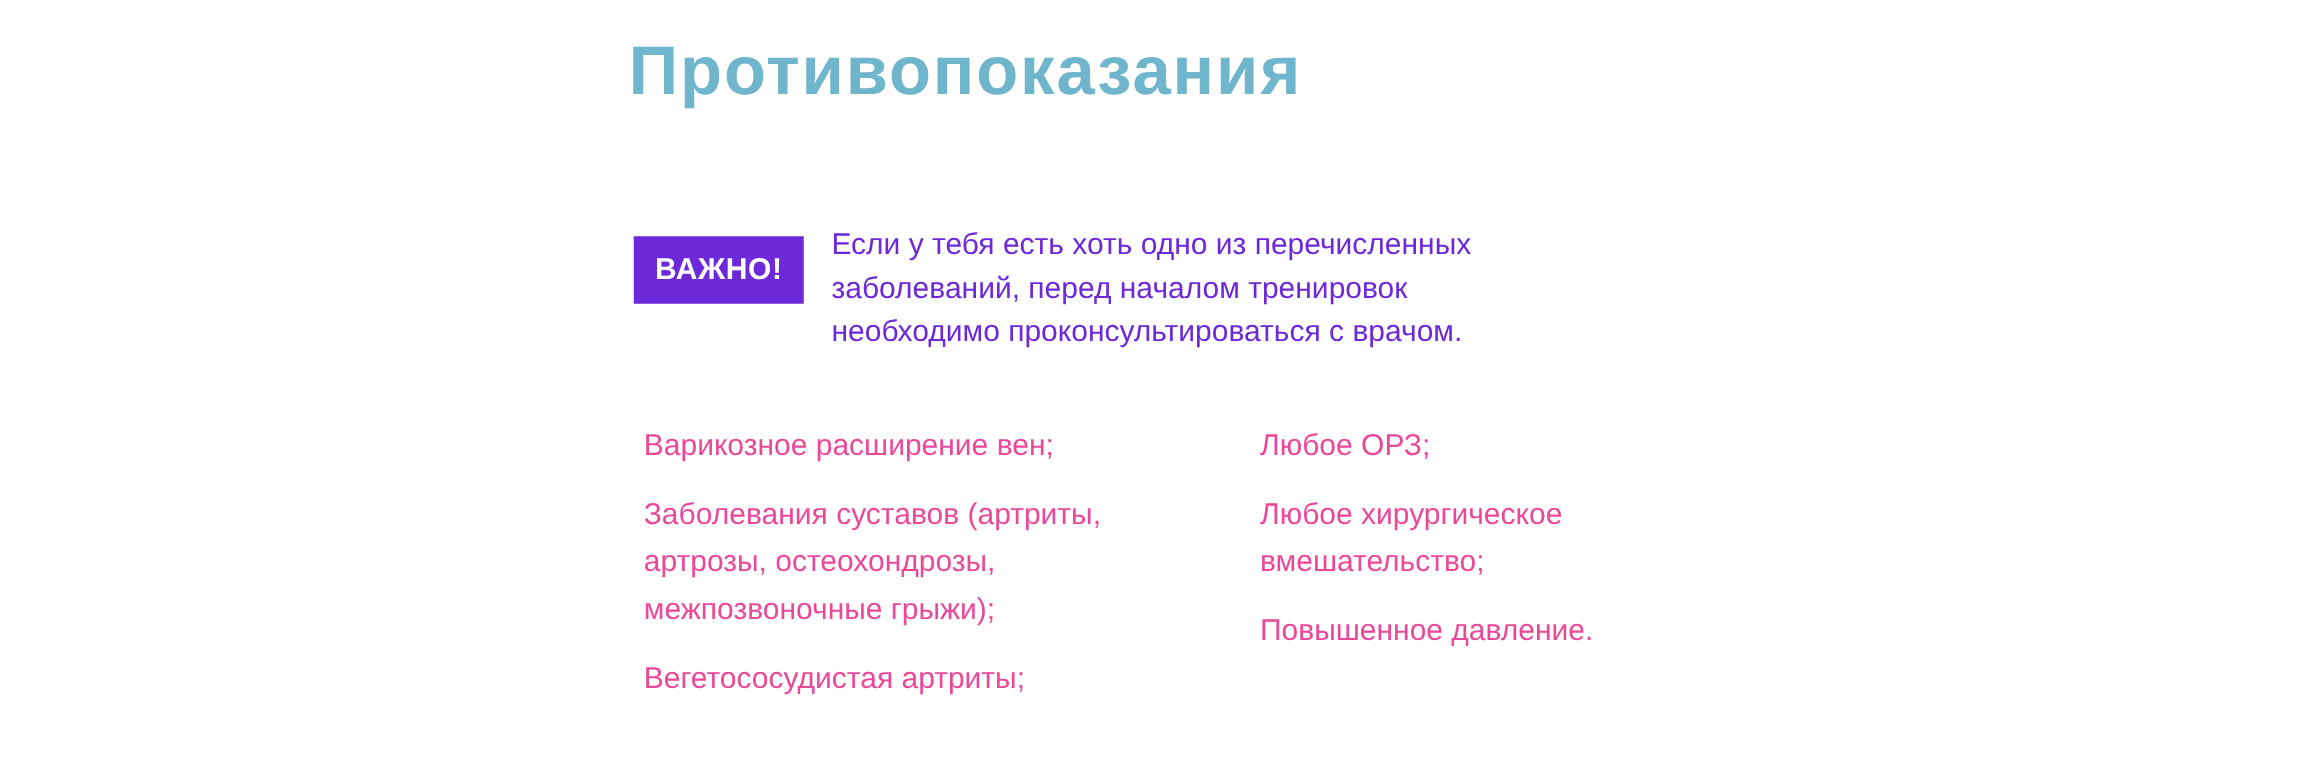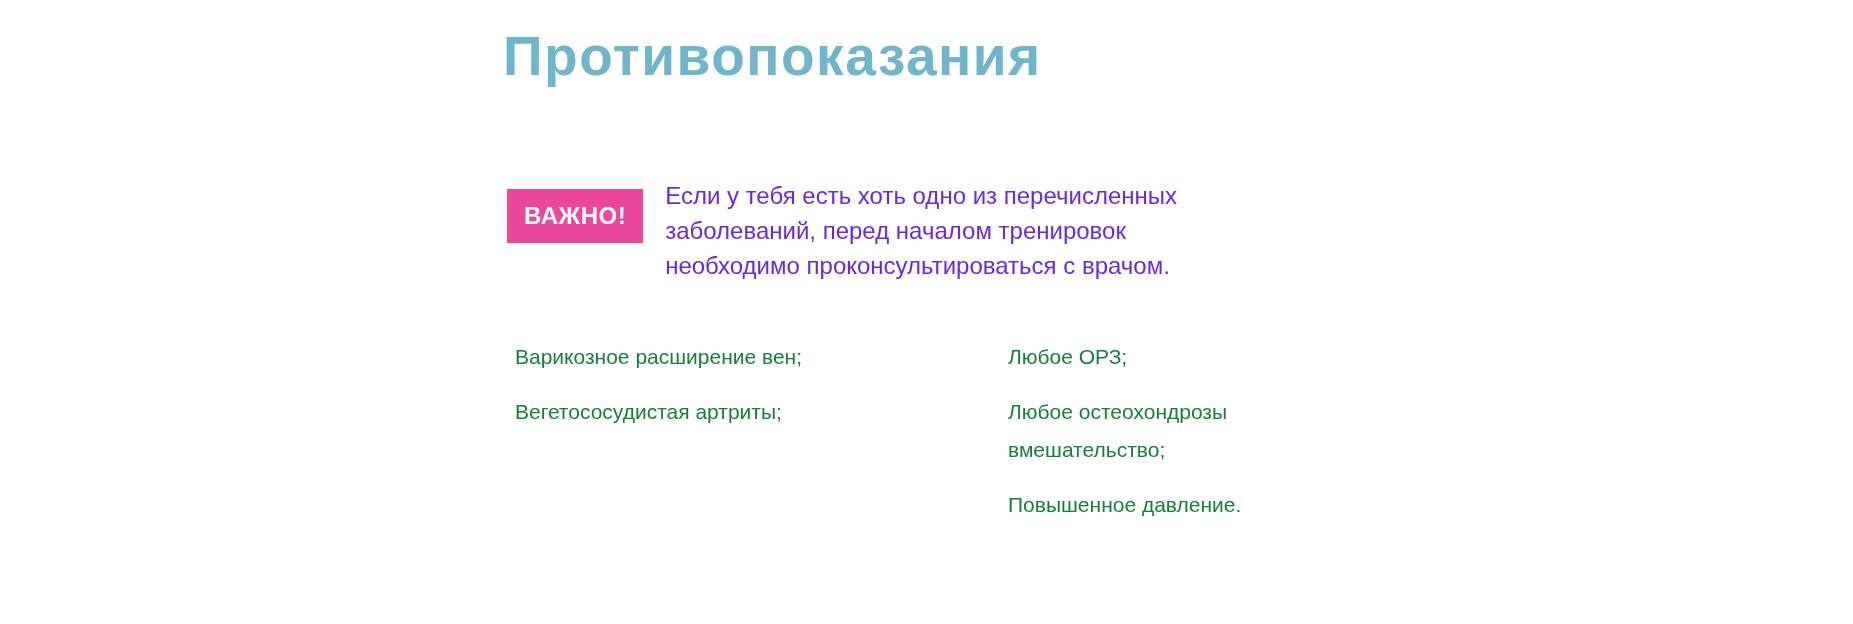--- a/index.html
+++ b/index.html
@@ -25,21 +25,21 @@
   .important-row {
     position: absolute;
     left: 495px;
     top: 162px;
     display: flex;
     align-items: flex-start;
     gap: 18px;
   }
   .important-badge {
     margin-top: 15px;
-    background: #ec4899;
+    background: #6d28d9;
     color: #ffffff;
     font-size: 24px;
     font-weight: 700;
     letter-spacing: 0.5px;
     padding: 13px 17px;
     white-space: nowrap;
     flex: 0 0 auto;
   }
   .important-text {
     font-size: 24px;
@@ -51,23 +51,23 @@
     position: absolute;
     left: 495px;
     top: 318px;
     display: grid;
     grid-template-columns: 493px auto;
   }
   .contra-list {
     list-style: none;
   }
   .contra-list li {
-    font-size: 21px;
+    font-size: 24px;
     line-height: 38px;
-    color: #15803d;
+    color: #ec4899;
     margin-bottom: 9px;
     white-space: pre-line;
   }
 </style>
 </head>
 <body>
 
 <div class="page">
 
   <h1 class="page-title">Противопоказания</h1>
@@ -75,23 +75,26 @@
   <div class="important-row">
     <div class="important-badge">ВАЖНО!</div>
     <div class="important-text">Если у тебя есть хоть одно из перечисленных
 заболеваний, перед началом тренировок
 необходимо проконсультироваться с врачом.</div>
   </div>
 
   <div class="lists">
     <ul class="contra-list">
       <li>Варикозное расширение вен;</li>
+      <li>Заболевания суставов (артриты,
+артрозы, остеохондрозы,
+межпозвоночные грыжи);</li>
       <li>Вегетососудистая артриты;</li>
     </ul>
     <ul class="contra-list">
       <li>Любое ОРЗ;</li>
-      <li>Любое остеохондрозы
+      <li>Любое хирургическое
 вмешательство;</li>
       <li>Повышенное давление.</li>
     </ul>
   </div>
 
 </div>
 
 </body></html>

